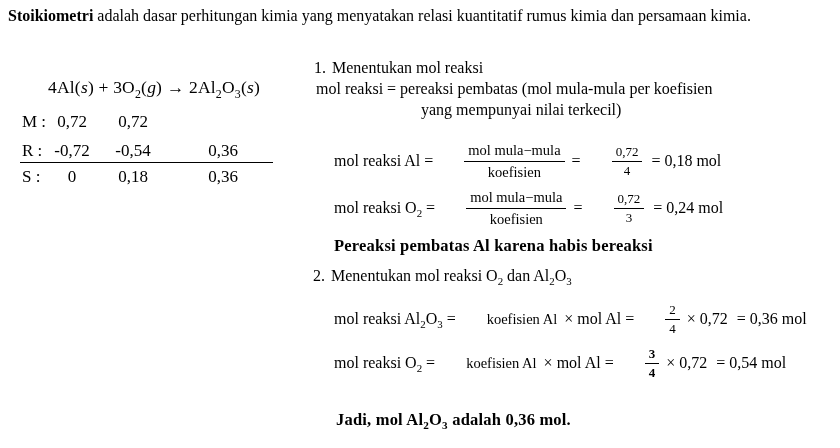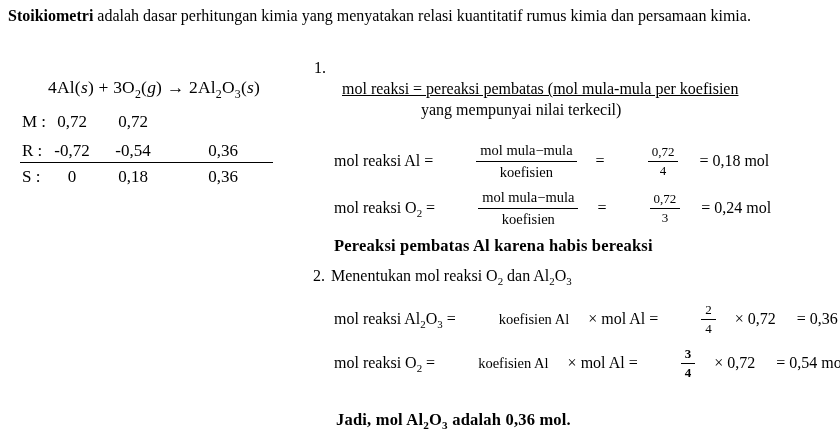--- a/index.html
+++ b/index.html
@@ -20,24 +20,24 @@
   .mrs-row{display:grid;grid-template-columns:26px 48px 74px 106px;width:254px;left:22px;font-size:17px;line-height:20px;}
   .mrs-row .lab{text-align:left;}
   .mrs-row .c{text-align:center;}
   .row-m{top:112px;}
   .row-r{top:141px;}
   .row-s{top:167px;}
   .mrs-rule{left:20px;top:162px;width:253px;height:0;border-top:1.5px solid #000;}
   
   .step-head{display:flex;gap:6px;line-height:1.3;}
   .s1-head{left:314px;top:58px;}
-  .s1-line2{left:342px;top:79px;line-height:1.3;text-decoration:underline;}
+  .s1-line2{left:316px;top:79px;line-height:1.3;}
   .s1-line3{left:421px;top:100px;line-height:1.3;}
   .s2-head{left:313px;top:266px;}
-  .formula{display:flex;align-items:center;gap:19px;white-space:nowrap;}
+  .formula{display:flex;align-items:center;gap:7px;white-space:nowrap;}
   .f1{left:334px;top:139px;height:44px;}
   .f2{left:334px;top:186px;height:44px;}
   .f3{left:334px;top:296px;height:46px;}
   .f4{left:334px;top:341px;height:44px;}
   .frac{display:inline-flex;flex-direction:column;align-items:center;font-size:14.5px;line-height:1.25;margin-left:24px;}
   .frac .num{border-bottom:1.3px solid #000;padding:0 4px 1px;}
   .frac .den{padding-top:1px;}
   .frac.small{font-size:13px;line-height:1.2;}
   .res{font-weight:normal;margin-left:2px;}
   .note{left:334px;top:236px;font-weight:bold;font-size:16.5px;letter-spacing:.2px;}
@@ -68,20 +68,21 @@
 <div class="abs mrs-rule"></div>
 <div class="abs mrs-row row-s">
   <span class="lab">S :</span>
   <span class="c">0</span>
   <span class="c">0,18</span>
   <span class="c">0,36</span>
 </div>
 
 <div class="abs step-head s1-head">
   <span>1.</span>
+  <span>Menentukan mol reaksi</span>
 </div>
 <div class="abs s1-line2">mol reaksi = pereaksi pembatas (mol mula-mula per koefisien</div>
 <div class="abs s1-line3">yang mempunyai nilai terkecil)</div>
 
 <div class="abs formula f1">
   <span>mol reaksi Al =</span>
   <span class="frac">
     <span class="num">mol mula−mula</span>
     <span class="den">koefisien</span>
   </span>

